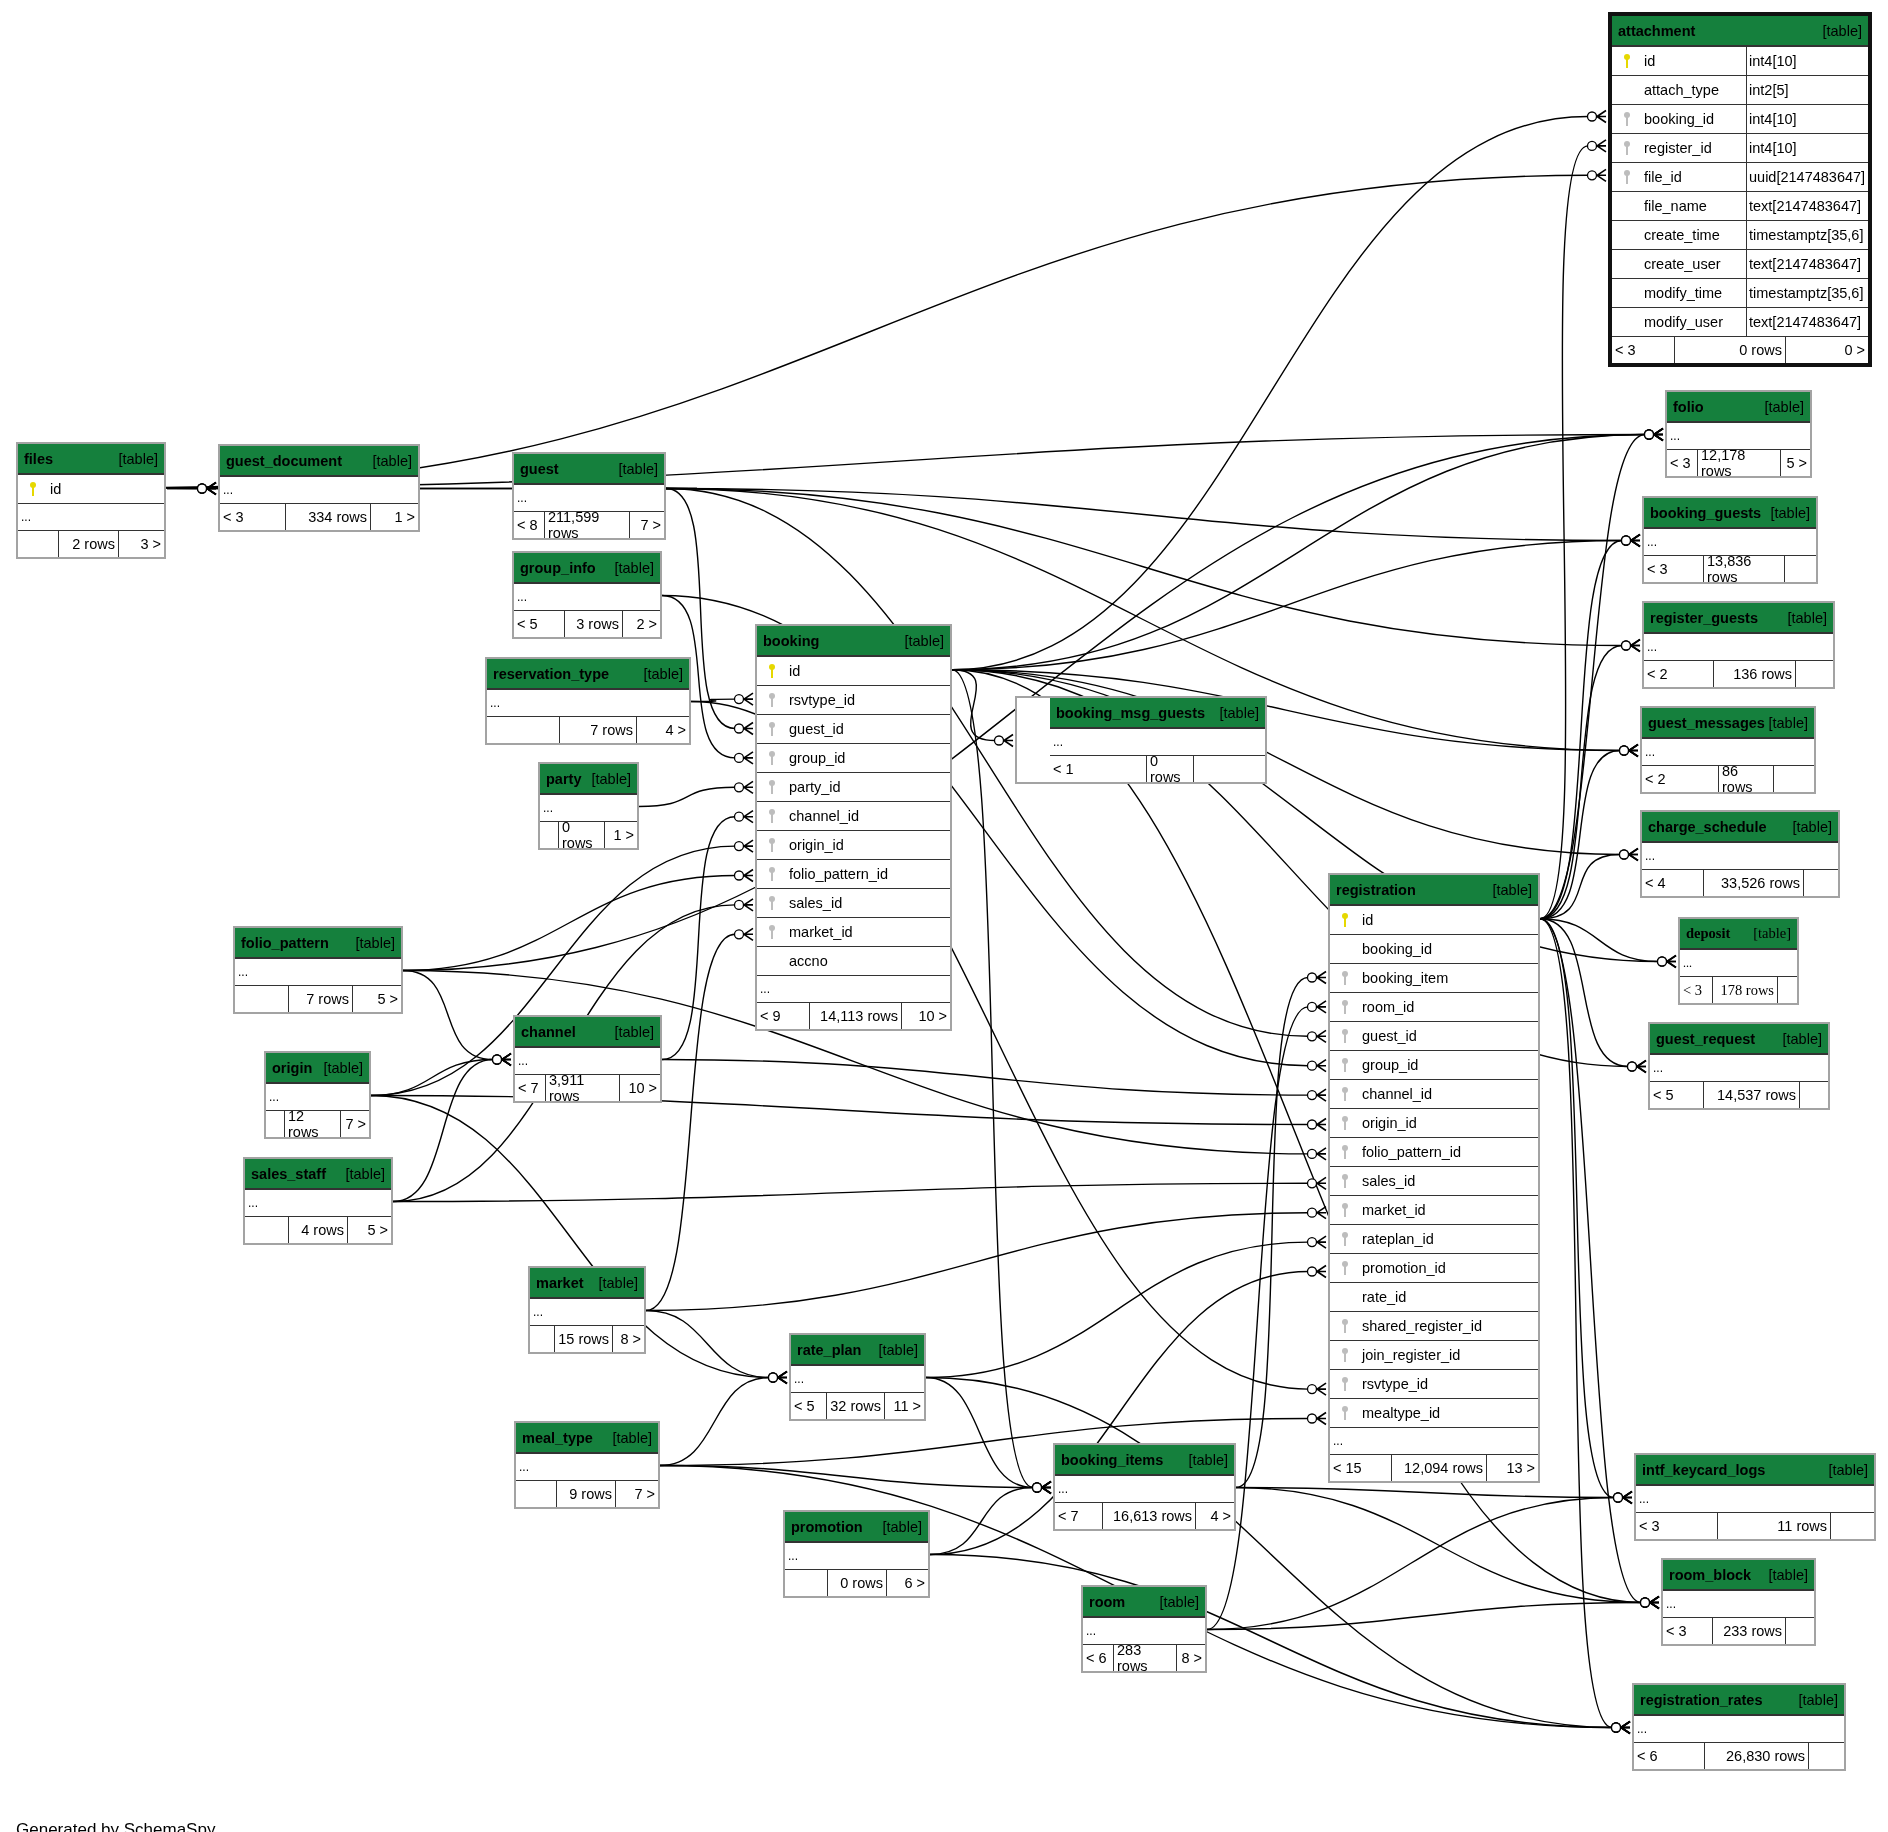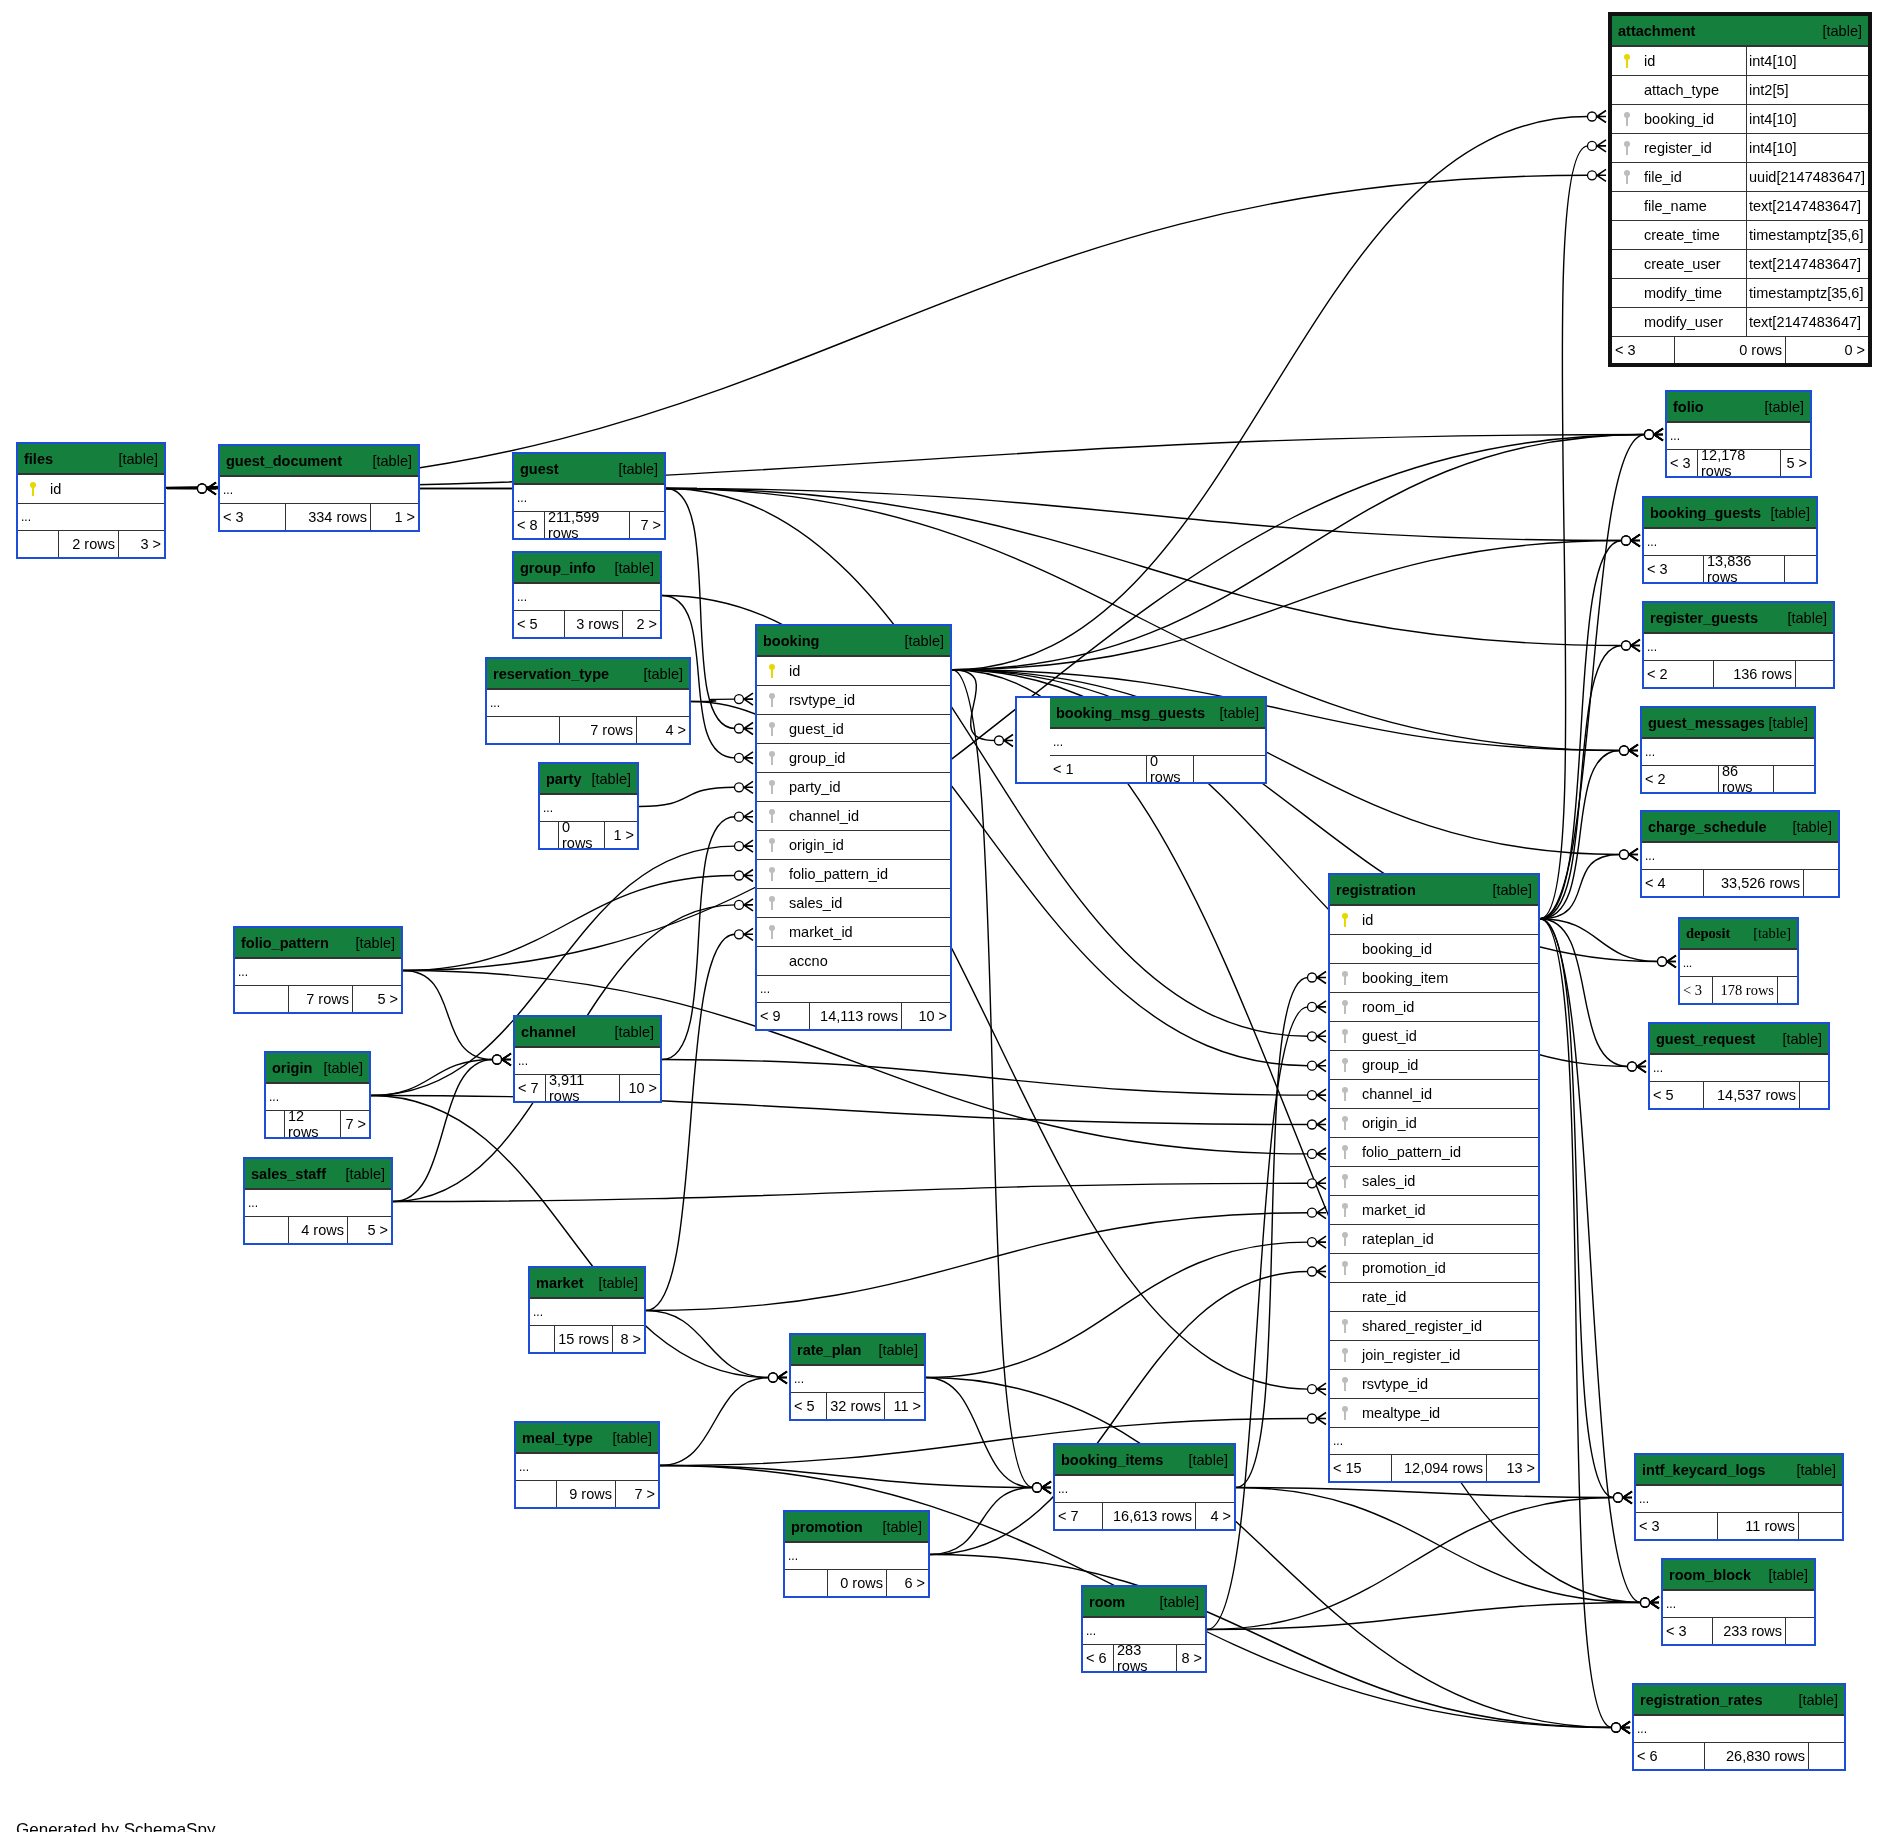--- a/index.html
+++ b/index.html
@@ -2,21 +2,21 @@
 <html><head>
 <meta charset="utf-8">
 <style>
   html, body { margin:0; padding:0; background:#ffffff; }
   body { width:1888px; height:1832px; position:relative; overflow:hidden;
          font-family:"Liberation Sans", sans-serif; color:#000; }
   #edges { position:absolute; left:0; top:0; width:1888px; height:1832px; }
   #edges path { fill:none; stroke:#000; stroke-width:1.4; }
   #edges circle { fill:#fff; stroke:#000; stroke-width:1.3; }
   #edges .crow { fill:none; stroke:#000; stroke-width:1.6; }
-  .tbl { position:absolute; border:2px solid #1d4ed8; background:#fff; box-sizing:border-box; font-size:14.5px; }
+  .tbl { position:absolute; border:2px solid #a3a3a3; background:#fff; box-sizing:border-box; font-size:14.5px; }
   .tbl.bold-border { border-width:4px; border-color:#111; }
   .th { display:flex; justify-content:space-between; align-items:center; background:#15803d;
         height:31px; padding:0 6px 0 6px; border-bottom:2px solid #333; box-sizing:border-box; }
   .th .nm { font-weight:bold; }
   .row { display:flex; height:29px; border-bottom:1.5px solid #333; box-sizing:border-box; align-items:center; }
   .row .c1 { flex:1; display:flex; align-items:center; padding-left:8px; height:100%; box-sizing:border-box; }
   .row .c2 { width:122px; height:100%; border-left:1.5px solid #333; display:flex; align-items:center; padding-left:2px; box-sizing:border-box; }
   .row .key { width:14px; display:inline-flex; justify-content:center; margin-right:10px; }
   .dots { height:27px; border-bottom:1.5px solid #333; padding-left:3px; font-size:12px; display:flex; align-items:center; box-sizing:border-box; }
   .ft { display:flex; height:26px; align-items:center; }
@@ -958,21 +958,21 @@
       <span class="nm">guest_request</span>
       <span>[table]</span>
       </div>
       <div class="dots">...</div>
       <div class="ft">
       <div class="l" style="width:53px">&lt; 5</div>
       <div class="m">14,537 rows</div>
       <div class="r" style="width:28px"></div>
       </div>
     </div>
-    <div class="tbl" style="left: 1634px; top: 1453px; width: 210px;">
+    <div class="tbl" style="left: 1634px; top: 1453px; width: 242px;">
       <div class="th">
       <span class="nm">intf_keycard_logs</span>
       <span>[table]</span>
       </div>
       <div class="dots">...</div>
       <div class="ft">
       <div class="l" style="width:81px">&lt; 3</div>
       <div class="m">11 rows</div>
       <div class="r" style="width:43px"></div>
       </div>

